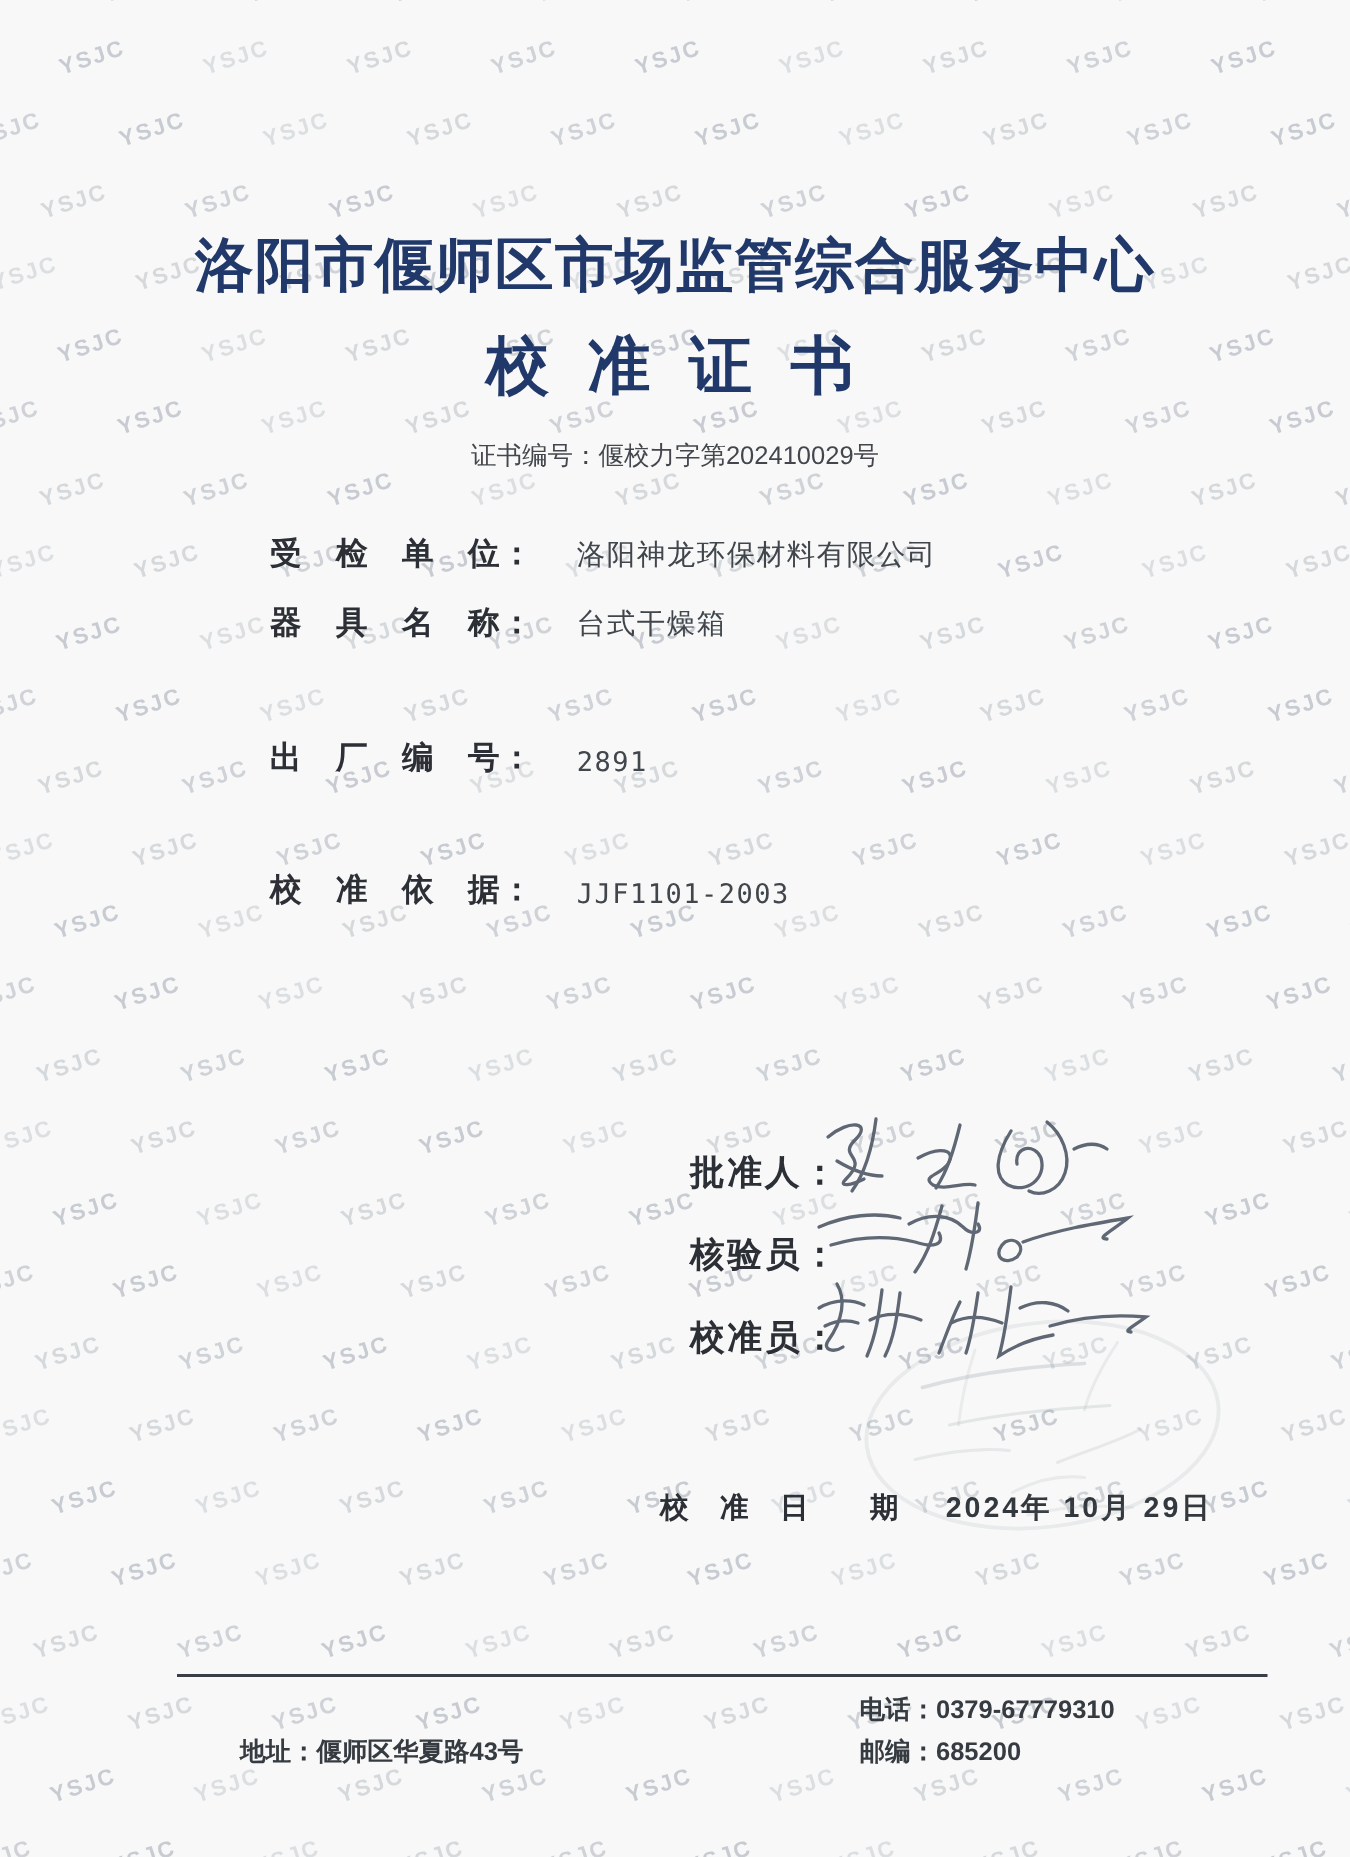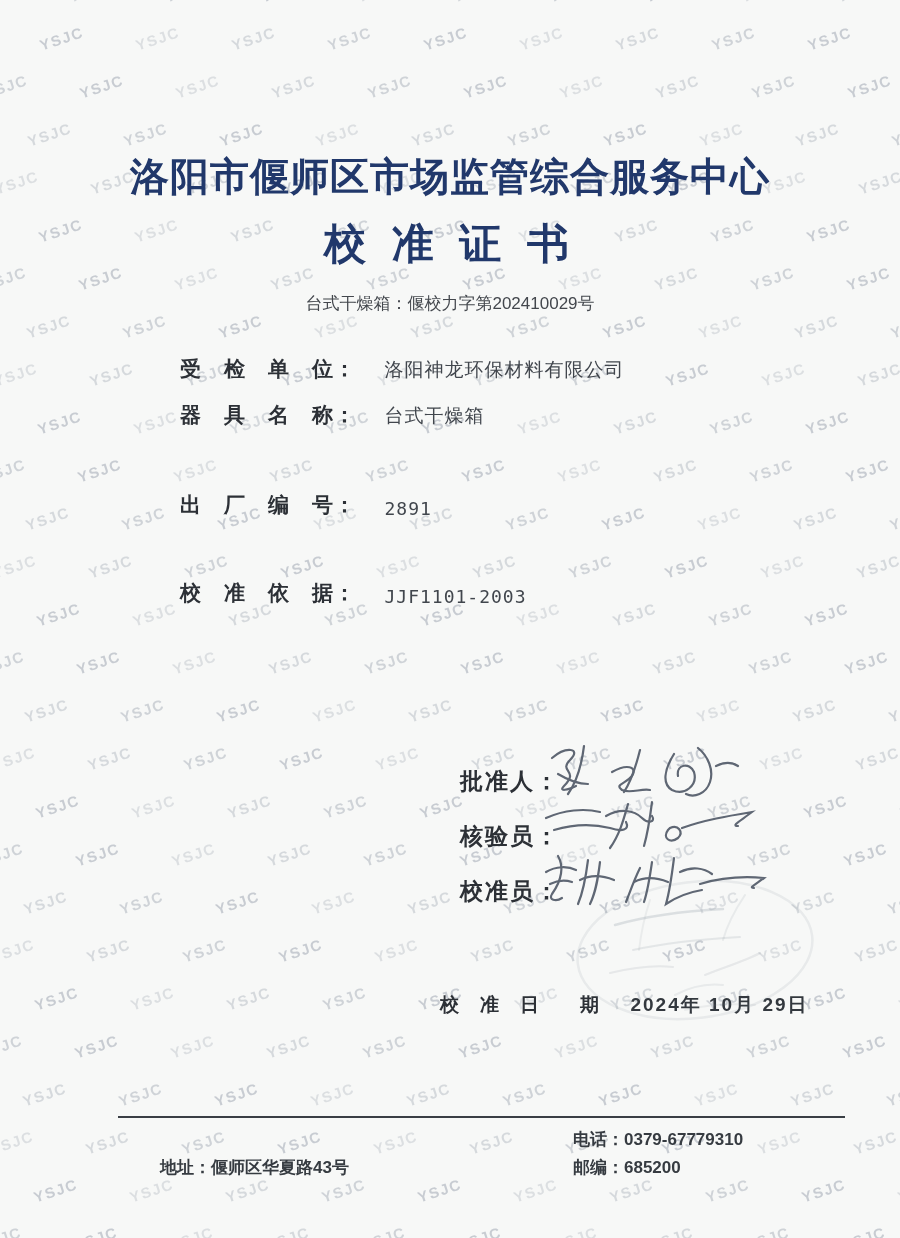--- a/index.html
+++ b/index.html
@@ -354,21 +354,21 @@
       <span class="wm" style="left: 553px; top: 1230px; opacity: 0.32;">YSJC</span>
       <span class="wm" style="left: 649px; top: 1230px; opacity: 0.4;">YSJC</span>
       <span class="wm" style="left: 745px; top: 1230px; opacity: 0.48;">YSJC</span>
       <span class="wm" style="left: 841px; top: 1230px; opacity: 0.56;">YSJC</span>
     </div>
 
   <div class="content">
 
     <h1 class="org-name">洛阳市偃师区市场监管综合服务中心</h1>
     <h2 class="doc-title">校 准 证 书</h2>
-    <div class="cert-number">台式干燥箱：偃校力字第202410029号</div>
+    <div class="cert-number">证书编号：偃校力字第202410029号</div>
 
     <div class="field-row f1">
       <span class="field-label">器　具　名　称：</span>
       <span class="field-value">台式干燥箱</span>
     </div>
     <div class="field-row f0">
       <span class="field-label">受　检　单　位：</span>
       <span class="field-value">洛阳神龙环保材料有限公司</span>
     </div>
     <div class="field-row f3">

